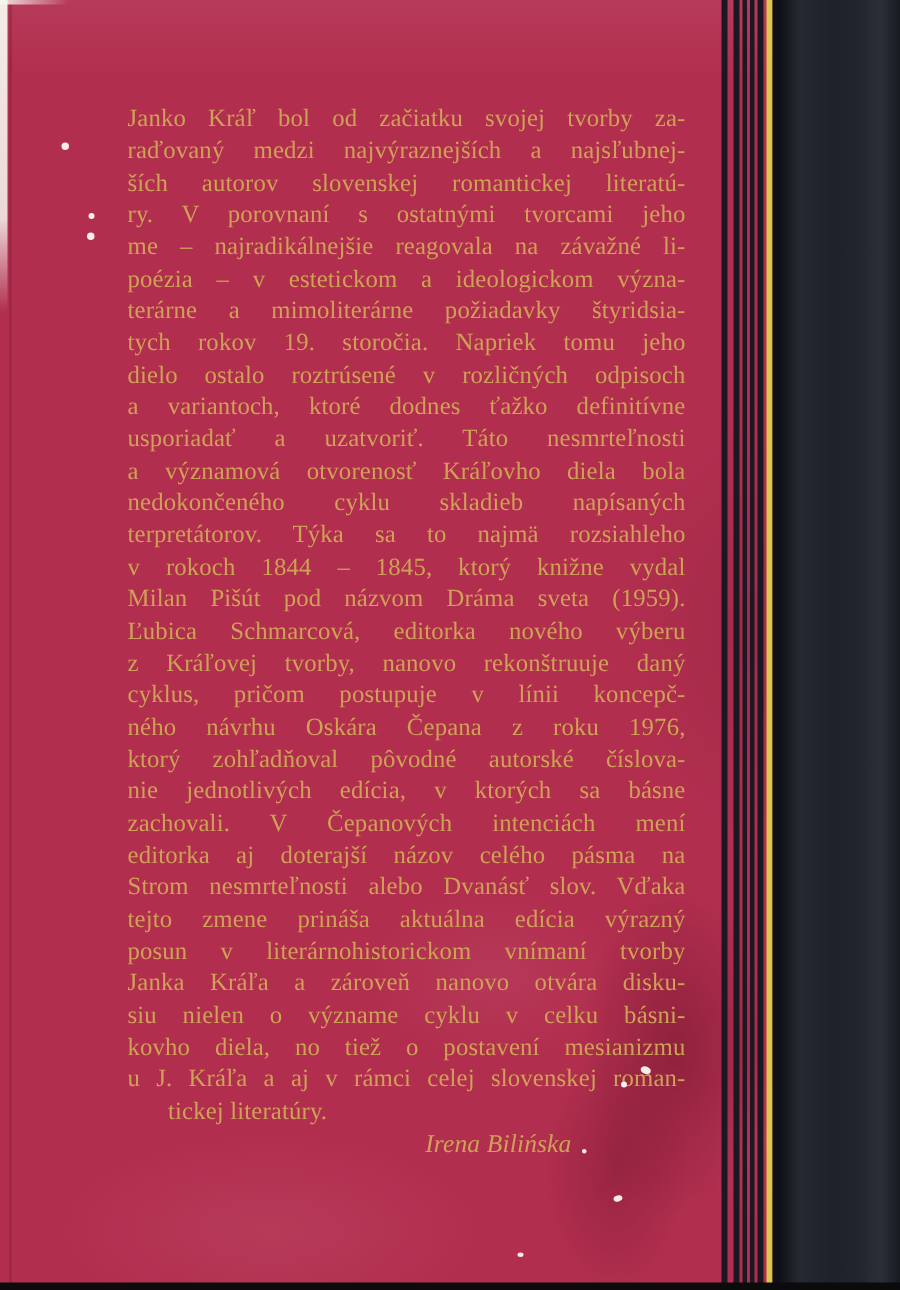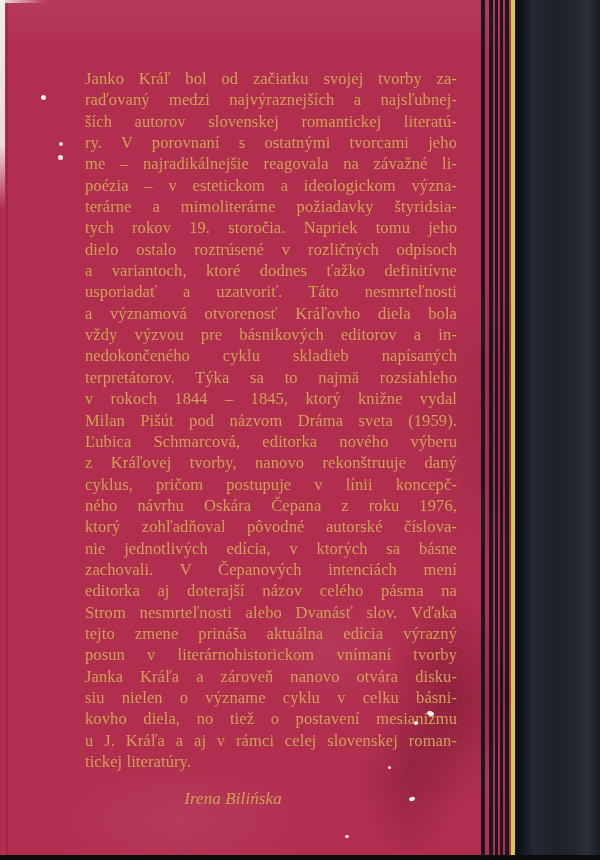--- a/index.html
+++ b/index.html
@@ -40,25 +40,25 @@
     color: var(--text_gold, #cfa156);
     font-size: 16.5px;
     letter-spacing: 0.1px;
   }
   .line {
     height: 21.35px;
     overflow: hidden;
     text-align: justify;
     text-align-last: justify;
   }
-  .line.last { text-align-last: left; }
+  .line.last { text-align-last: left; margin-left: 27px; }
   .italic { }
   .signature-row {
-    margin-top: 16px;
-    text-align: center;
+    margin-top: 1px;
+    text-align: right;
     padding-right: 76px;
     font-style: italic;
     font-size: 17px;
     height: 22px;
   }
   
   .stripe {
     position: absolute; top: 0; height: 860px;
     background: var(--stripe_black, #1c1823);
   }
@@ -130,21 +130,20 @@
         <div class="line"><span>ších autorov slovenskej romantickej literatú-</span></div>
         <div class="line"><span>ry. V porovnaní s ostatnými tvorcami jeho</span></div>
         <div class="line"><span>me – najradikálnejšie reagovala na závažné li-</span></div>
         <div class="line"><span>poézia – v estetickom a ideologickom význa-</span></div>
         <div class="line"><span>terárne a mimoliterárne požiadavky štyridsia-</span></div>
         <div class="line"><span>tych rokov 19. storočia. Napriek tomu jeho</span></div>
         <div class="line"><span>dielo ostalo roztrúsené v rozličných odpisoch</span></div>
         <div class="line"><span>a variantoch, ktoré dodnes ťažko definitívne</span></div>
         <div class="line"><span>usporiadať a uzatvoriť. Táto nesmrteľnosti</span></div>
         <div class="line"><span>a významová otvorenosť Kráľovho diela bola</span></div>
-        <div class="line"><span>vždy výzvou pre básnikových editorov a in-</span></div>
         <div class="line"><span>nedokončeného cyklu skladieb napísaných</span></div>
         <div class="line"><span>terpretátorov. Týka sa to najmä rozsiahleho</span></div>
         <div class="line"><span>v rokoch 1844 – 1845, ktorý knižne vydal</span></div>
         <div class="line"><span>Milan Pišút pod názvom </span><span class="italic">Dráma sveta</span><span> (1959).</span></div>
         <div class="line"><span>Ľubica Schmarcová, editorka nového výberu</span></div>
         <div class="line"><span>z Kráľovej tvorby, nanovo rekonštruuje daný</span></div>
         <div class="line"><span>cyklus, pričom postupuje v línii koncepč-</span></div>
         <div class="line"><span>ného návrhu Oskára Čepana z roku 1976,</span></div>
         <div class="line"><span>ktorý zohľadňoval pôvodné autorské číslova-</span></div>
         <div class="line"><span>nie jednotlivých edícia, v ktorých sa básne</span></div>

